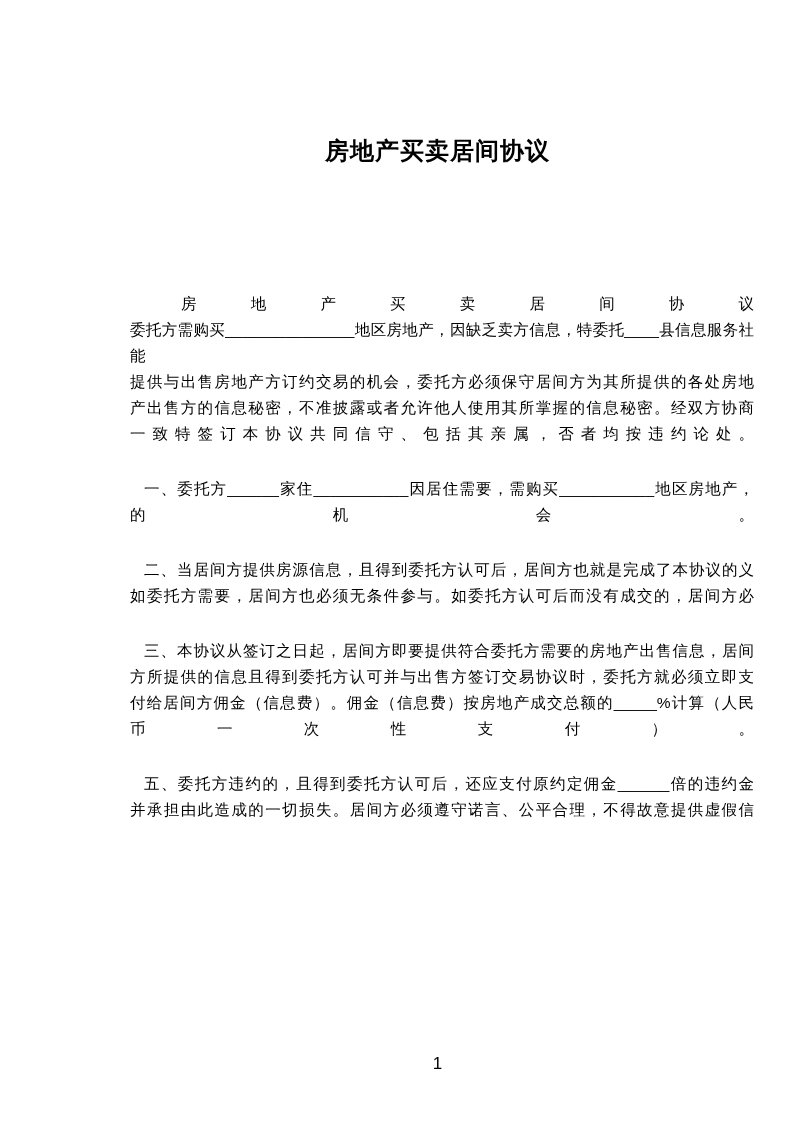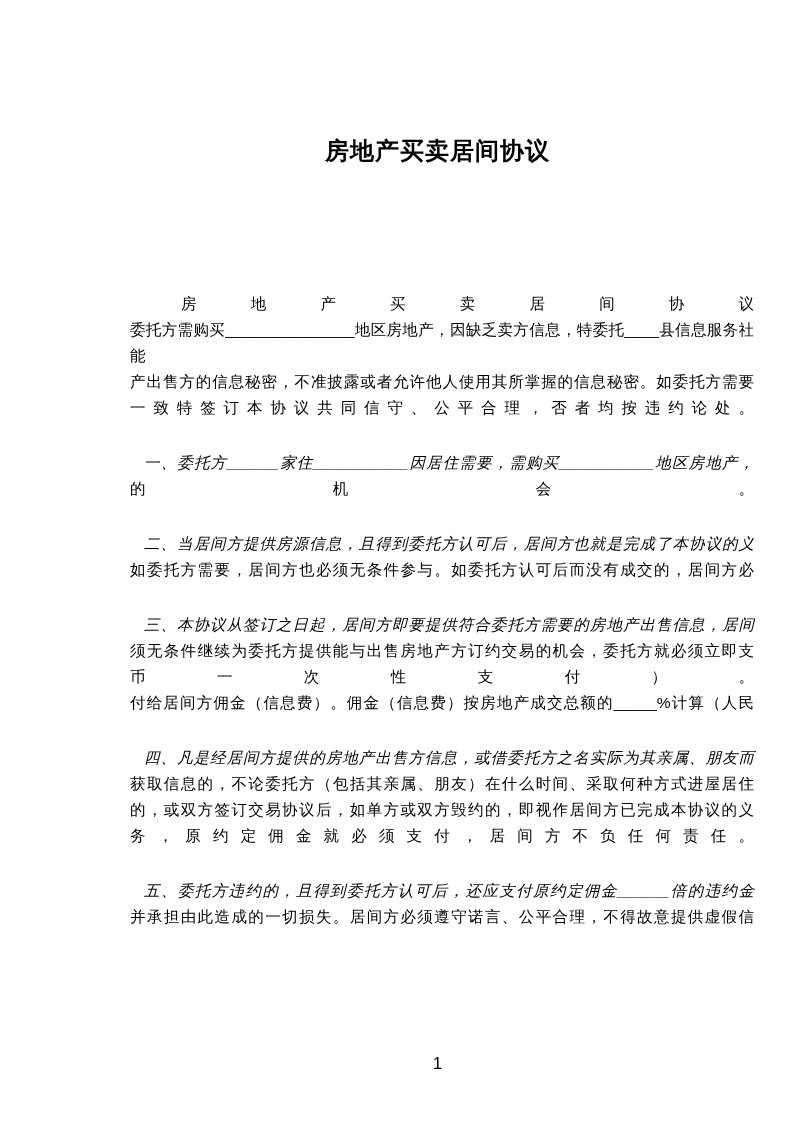--- a/index.html
+++ b/index.html
@@ -35,21 +35,21 @@
     font-size: 15.5px;
   }
   .para { margin-bottom: 29px; }
   .para:last-child { margin-bottom: 0; }
   .line {
     line-height: 26px;
     text-align: justify;
     text-align-last: justify;
     white-space: normal;
   }
-  .ind  { text-indent: 14px; font-style: italic; }  
+  .ind  { text-indent: 14px; }  
   .indL { text-indent: 51px; }  
   .page-number {
     position: absolute;
     top: 1053px;
     left: 0;
     width: 100%;
     text-align: center;
     font-size: 17px;
     line-height: 22px;
   }
@@ -59,47 +59,42 @@
 
 <div class="page">
 
   <h1 class="doc-title">房地产买卖居间协议</h1>
 
   <div class="content">
 
     <section class="para">
       <div class="line indL">房地产买卖居间协议</div>
       <div class="line">委托方需购买_______________地区房地产，因缺乏卖方信息，特委托____县信息服务社能</div>
-      <div class="line">产出售方的信息秘密，不准披露或者允许他人使用其所掌握的信息秘密。如委托方需要</div>
-      <div class="line">一致特签订本协议共同信守、公平合理，否者均按违约论处。</div>
+      <div class="line">提供与出售房地产方订约交易的机会，委托方必须保守居间方为其所提供的各处房地</div>
+      <div class="line">产出售方的信息秘密，不准披露或者允许他人使用其所掌握的信息秘密。经双方协商</div>
+      <div class="line">一致特签订本协议共同信守、包括其亲属，否者均按违约论处。</div>
     </section>
 
     <section class="para">
       <div class="line ind">一、委托方______家住___________因居住需要，需购买___________地区房地产，</div>
       <div class="line">的机会。</div>
     </section>
 
     <section class="para">
       <div class="line ind">二、当居间方提供房源信息，且得到委托方认可后，居间方也就是完成了本协议的义</div>
       <div class="line">如委托方需要，居间方也必须无条件参与。如委托方认可后而没有成交的，居间方必</div>
     </section>
 
     <section class="para">
       <div class="line ind">三、本协议从签订之日起，居间方即要提供符合委托方需要的房地产出售信息，居间</div>
-      <div class="line">须无条件继续为委托方提供能与出售房地产方订约交易的机会，委托方就必须立即支</div>
+      <div class="line">方所提供的信息且得到委托方认可并与出售方签订交易协议时，委托方就必须立即支</div>
+      <div class="line">付给居间方佣金（信息费）。佣金（信息费）按房地产成交总额的_____%计算（人民</div>
       <div class="line">币一次性支付）。</div>
-      <div class="line">付给居间方佣金（信息费）。佣金（信息费）按房地产成交总额的_____%计算（人民</div>
     </section>
 
-    <section class="para">
-      <div class="line ind">四、凡是经居间方提供的房地产出售方信息，或借委托方之名实际为其亲属、朋友而</div>
-      <div class="line">获取信息的，不论委托方（包括其亲属、朋友）在什么时间、采取何种方式进屋居住</div>
-      <div class="line">的，或双方签订交易协议后，如单方或双方毁约的，即视作居间方已完成本协议的义</div>
-      <div class="line">务，原约定佣金就必须支付，居间方不负任何责任。</div>
-    </section>
 
     <section class="para">
       <div class="line ind">五、委托方违约的，且得到委托方认可后，还应支付原约定佣金______倍的违约金</div>
       <div class="line">并承担由此造成的一切损失。居间方必须遵守诺言、公平合理，不得故意提供虚假信</div>
     </section>
 
   </div>
 
   <div class="page-number">1</div>
 

